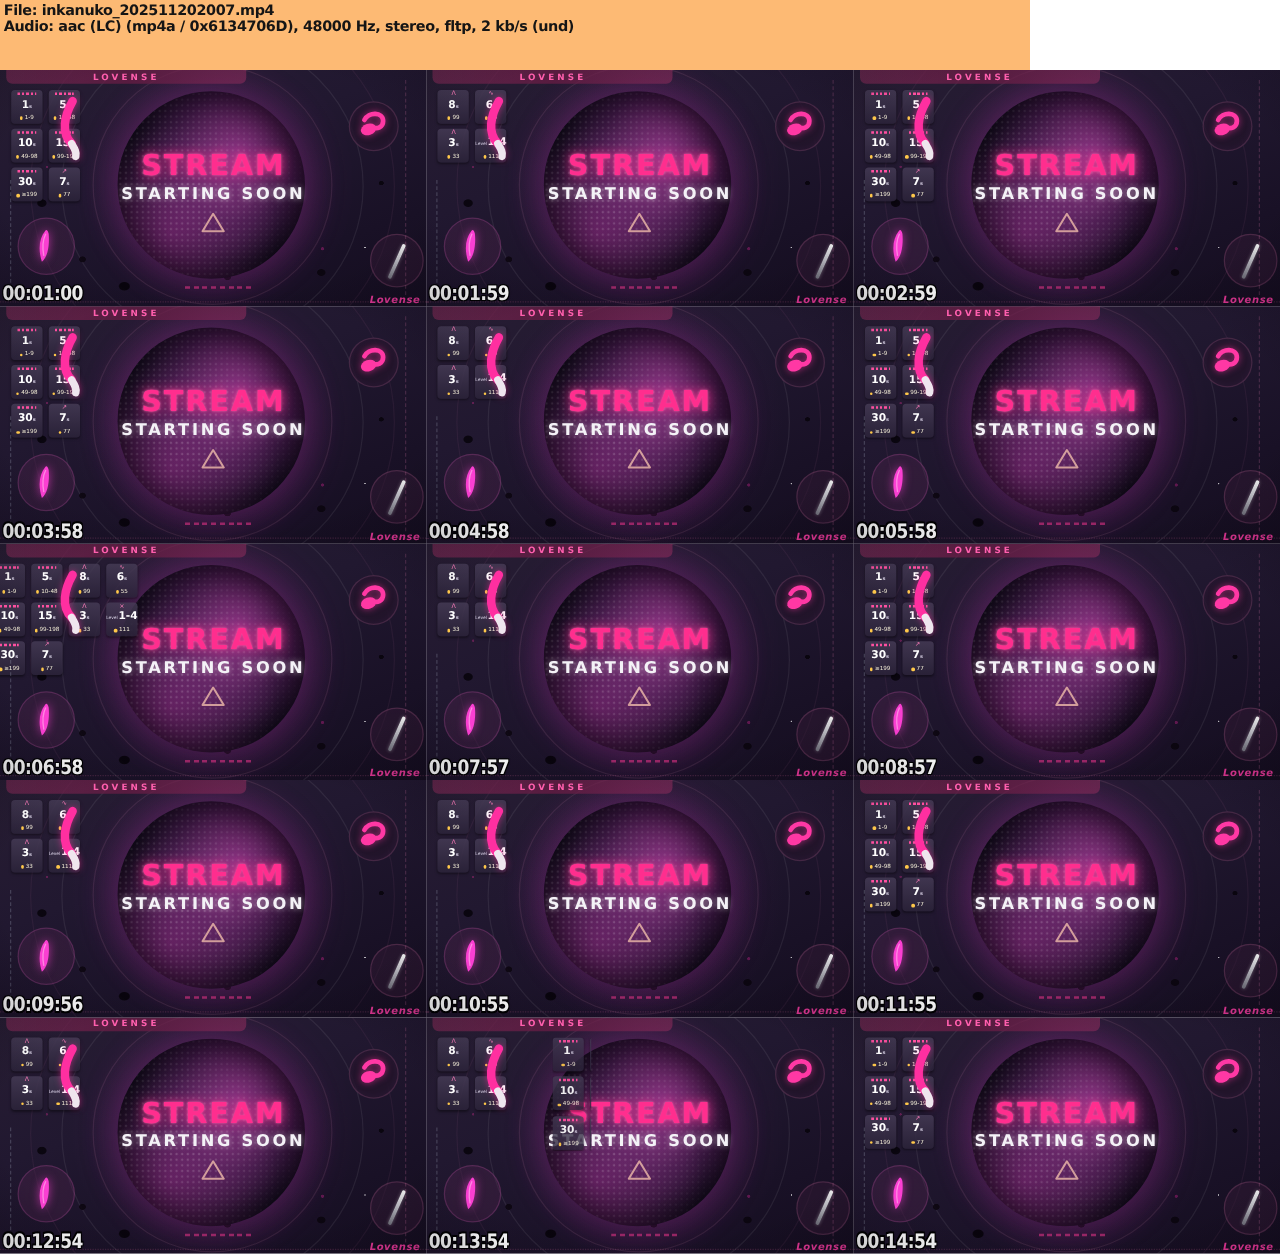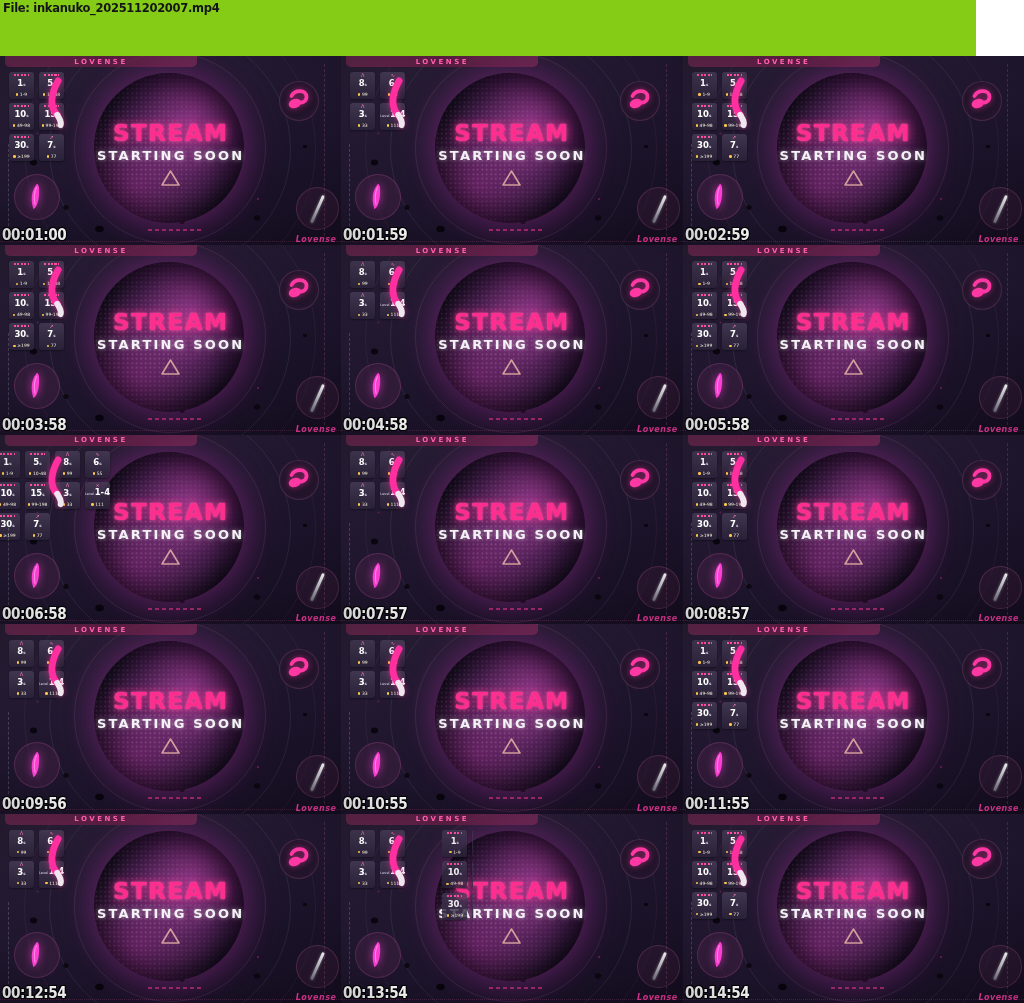--- a/index.html
+++ b/index.html
@@ -1,20 +1,20 @@
 <!DOCTYPE html>
 <html><head>
 <meta charset="utf-8">
 <style>
   * { margin:0; padding:0; box-sizing:border-box; }
   html,body { width:1024px; height:1003px; background:#fff; overflow:hidden;
     font-family:"DejaVu Sans","Liberation Sans",sans-serif; }
 
   
-  .header { width:976px; height:56px; background:#84cc16; color:#151515;
+  .header { width:824px; height:56px; background:#fdba74; color:#151515;
     padding:2px 0 0 3px; }
   .header div { font-size:11.5px; font-weight:bold; line-height:13.2px;
     letter-spacing:-0.3px; white-space:nowrap; }
 
   
   .grid { width:1024px; height:947px; display:grid;
     grid-template-columns:repeat(3,1fr); grid-template-rows:repeat(5,1fr); }
 
   .cell { position:relative; overflow:hidden;
     background:
@@ -143,20 +143,21 @@
     text-shadow:-1px -1px 0 #000, 1px -1px 0 #000, -1px 1px 0 #000, 1px 1px 0 #000, 0 0 2px #000; }
 
   .vignette { position:absolute; inset:0; pointer-events:none;
     background:radial-gradient(120% 120% at 50% 45%, transparent 42%, rgba(9,4,13,0.42) 80%, rgba(5,2,8,0.72) 100%); }
 </style>
 </head>
 <body>
 
 <div class="header">
   <div>File: inkanuko_202511202007.mp4</div>
+  <div>Audio: aac (LC) (mp4a / 0x6134706D), 48000 Hz, stereo, fltp, 2 kb/s (und)</div>
 </div>
 
 <div class="grid">
     <div class="cell">
     <div class="glow"></div>
     <div class="ring r3"></div>
     <div class="ring r2"></div>
     <div class="ring r1"></div>
     <div class="debris"></div>
     <div class="sphere">

